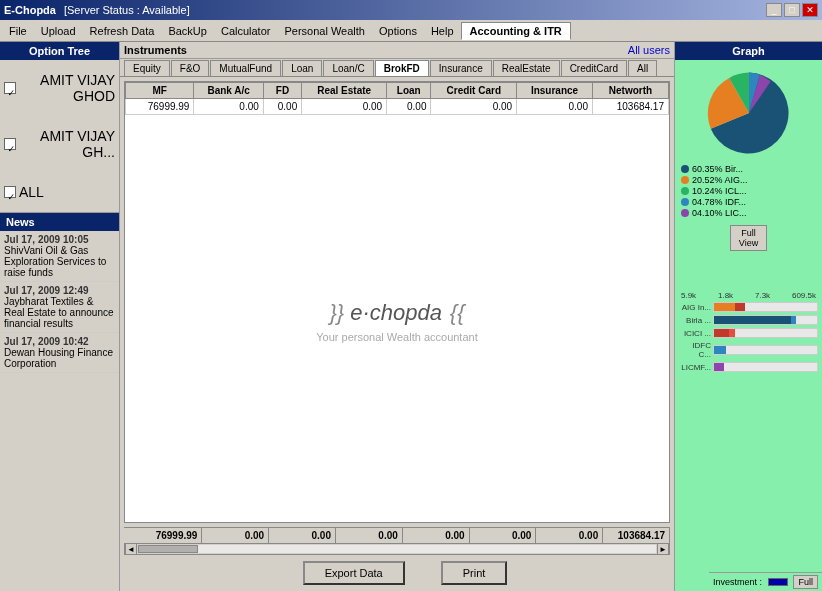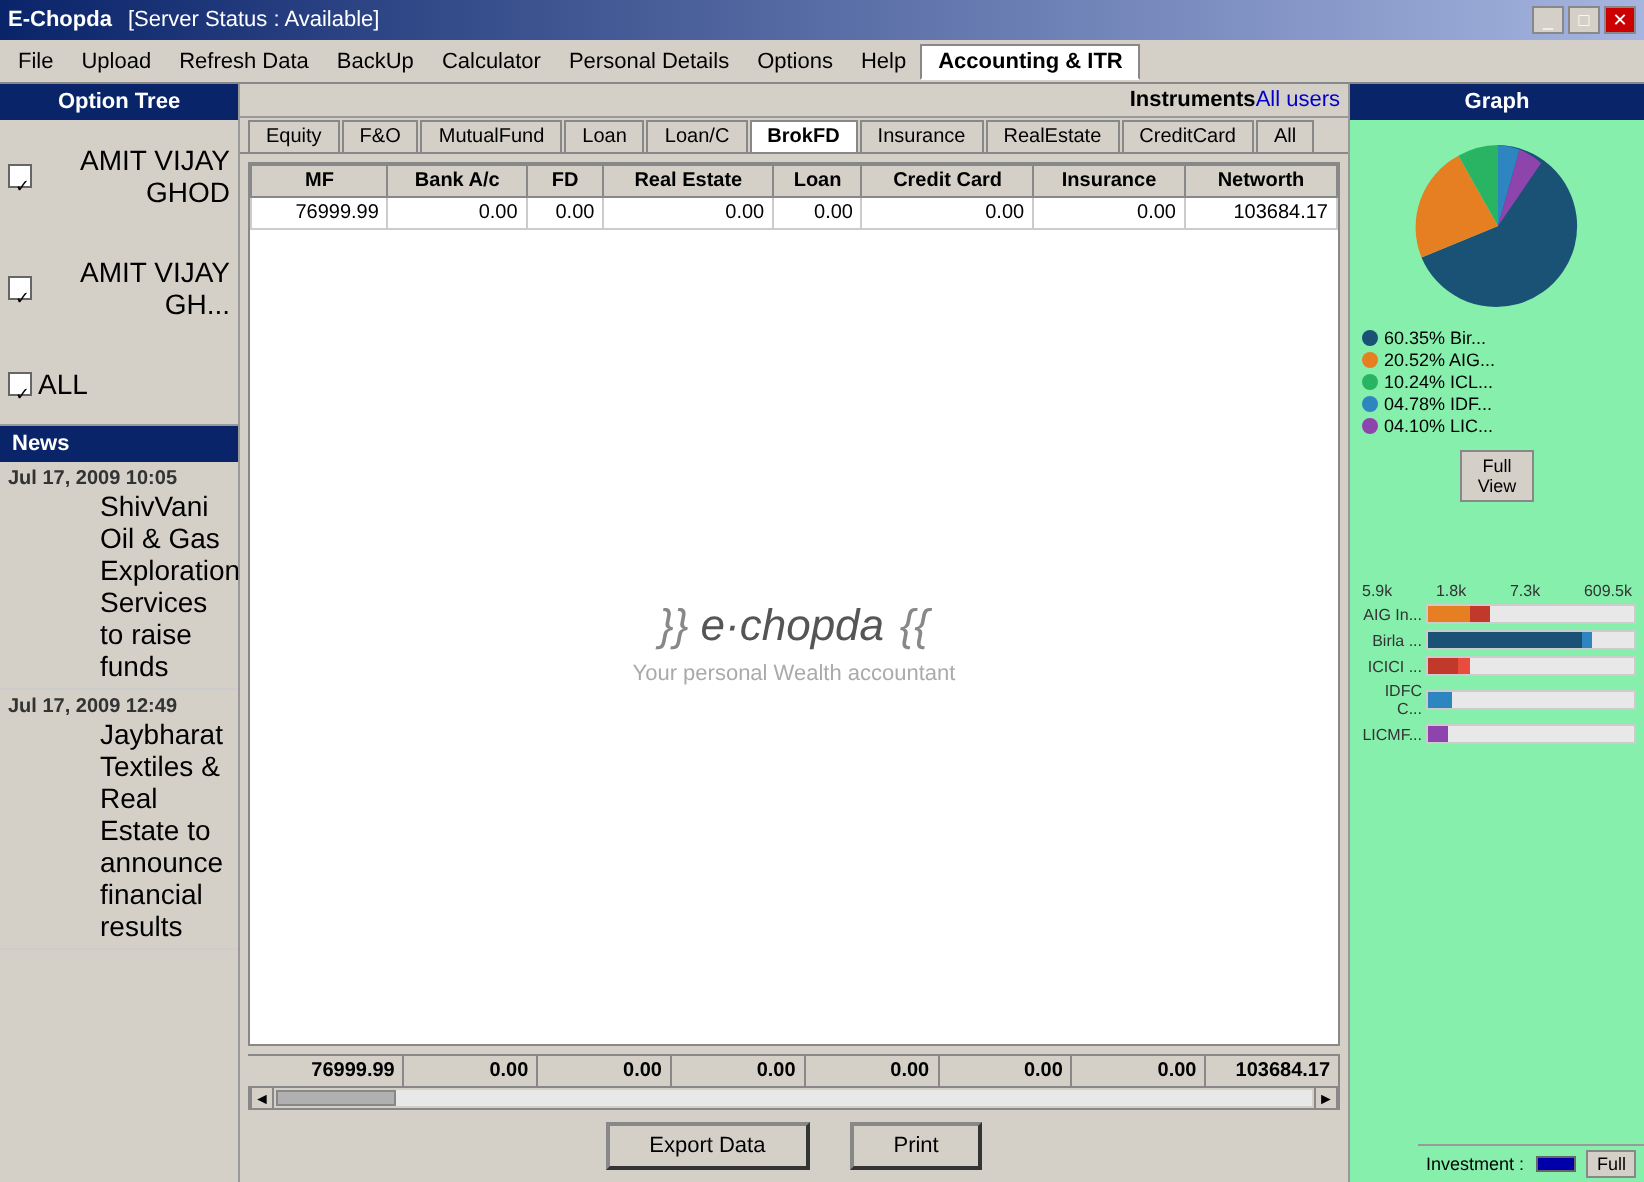--- a/index.html
+++ b/index.html
@@ -94,37 +94,37 @@
     .news-header {
       background: #0a246a;
       color: white;
       font-size: 11px;
       font-weight: bold;
       padding: 3px 6px;
     }
     .news-content { overflow: hidden; flex: 1; }
     .news-item { padding: 3px 4px; border-bottom: 1px solid #ccc; }
     .news-date { color: #333; font-size: 10px; font-weight: bold; }
-    .news-text { font-size: 14px; color: #000; cursor: pointer; margin-left: 46px; }
+    .news-text { font-size: 10px; color: #000; cursor: pointer; }
 
     
     .center-panel {
       flex: 1;
       display: flex;
       flex-direction: column;
       background: #d4d0c8;
     }
 
     
     .instruments-bar {
       background: #d4d0c8;
       padding: 2px 4px;
       display: flex;
       align-items: center;
-      justify-content: flex-end;
+      justify-content: space-between;
       border-bottom: 1px solid #999;
     }
     .instruments-label { font-size: 11px; font-weight: bold; }
     .all-users-label { font-size: 11px; color: #0000cc; }
 
     
     .tab-bar {
       display: flex;
       background: #d4d0c8;
       padding: 1px 4px 0;
@@ -220,20 +220,21 @@
       justify-content: center;
       gap: 20px;
       padding: 6px;
     }
     .action-btn {
       background: #d4d0c8;
       border: 2px outset #888;
       padding: 4px 20px;
       font-size: 11px;
       cursor: pointer;
+      margin-left: 16px;
     }
 
     
     .right-panel {
       width: 148px;
       background: #86efac;
       border-left: 1px solid #999;
       display: flex;
       flex-direction: column;
     }
@@ -317,21 +318,21 @@
     <div class="title-btn" style="background:#c00;color:white;">✕</div>
   </div>
 </div>
 
 <div class="menu-bar">
   <span class="menu-item">File</span>
   <span class="menu-item">Upload</span>
   <span class="menu-item">Refresh Data</span>
   <span class="menu-item">BackUp</span>
   <span class="menu-item">Calculator</span>
-  <span class="menu-item">Personal Details</span>
+  <span class="menu-item">Personal Wealth</span>
   <span class="menu-item">Options</span>
   <span class="menu-item">Help</span>
   <span class="menu-item active-tab">Accounting &amp; ITR</span>
 </div>
 
 <div class="main-layout">
 
   <div class="left-panel">
     <div class="panel-header">Option Tree</div>
     <div class="tree-item">
@@ -350,20 +351,24 @@
     <div class="news-section">
       <div class="news-header">News</div>
       <div class="news-content">
         <div class="news-item">
           <div class="news-date">Jul 17, 2009 10:05</div>
           <div class="news-text">ShivVani Oil &amp; Gas Exploration Services to raise funds</div>
         </div>
         <div class="news-item">
           <div class="news-date">Jul 17, 2009 12:49</div>
           <div class="news-text">Jaybharat Textiles &amp; Real Estate to announce financial results</div>
+        </div>
+        <div class="news-item">
+          <div class="news-date">Jul 17, 2009 10:42</div>
+          <div class="news-text">Dewan Housing Finance Corporation</div>
         </div>
       </div>
     </div>
   </div>
 
   <div class="center-panel">
 
     <div class="instruments-bar">
       <span class="instruments-label">Instruments</span>
       <span class="all-users-label">All users</span>

